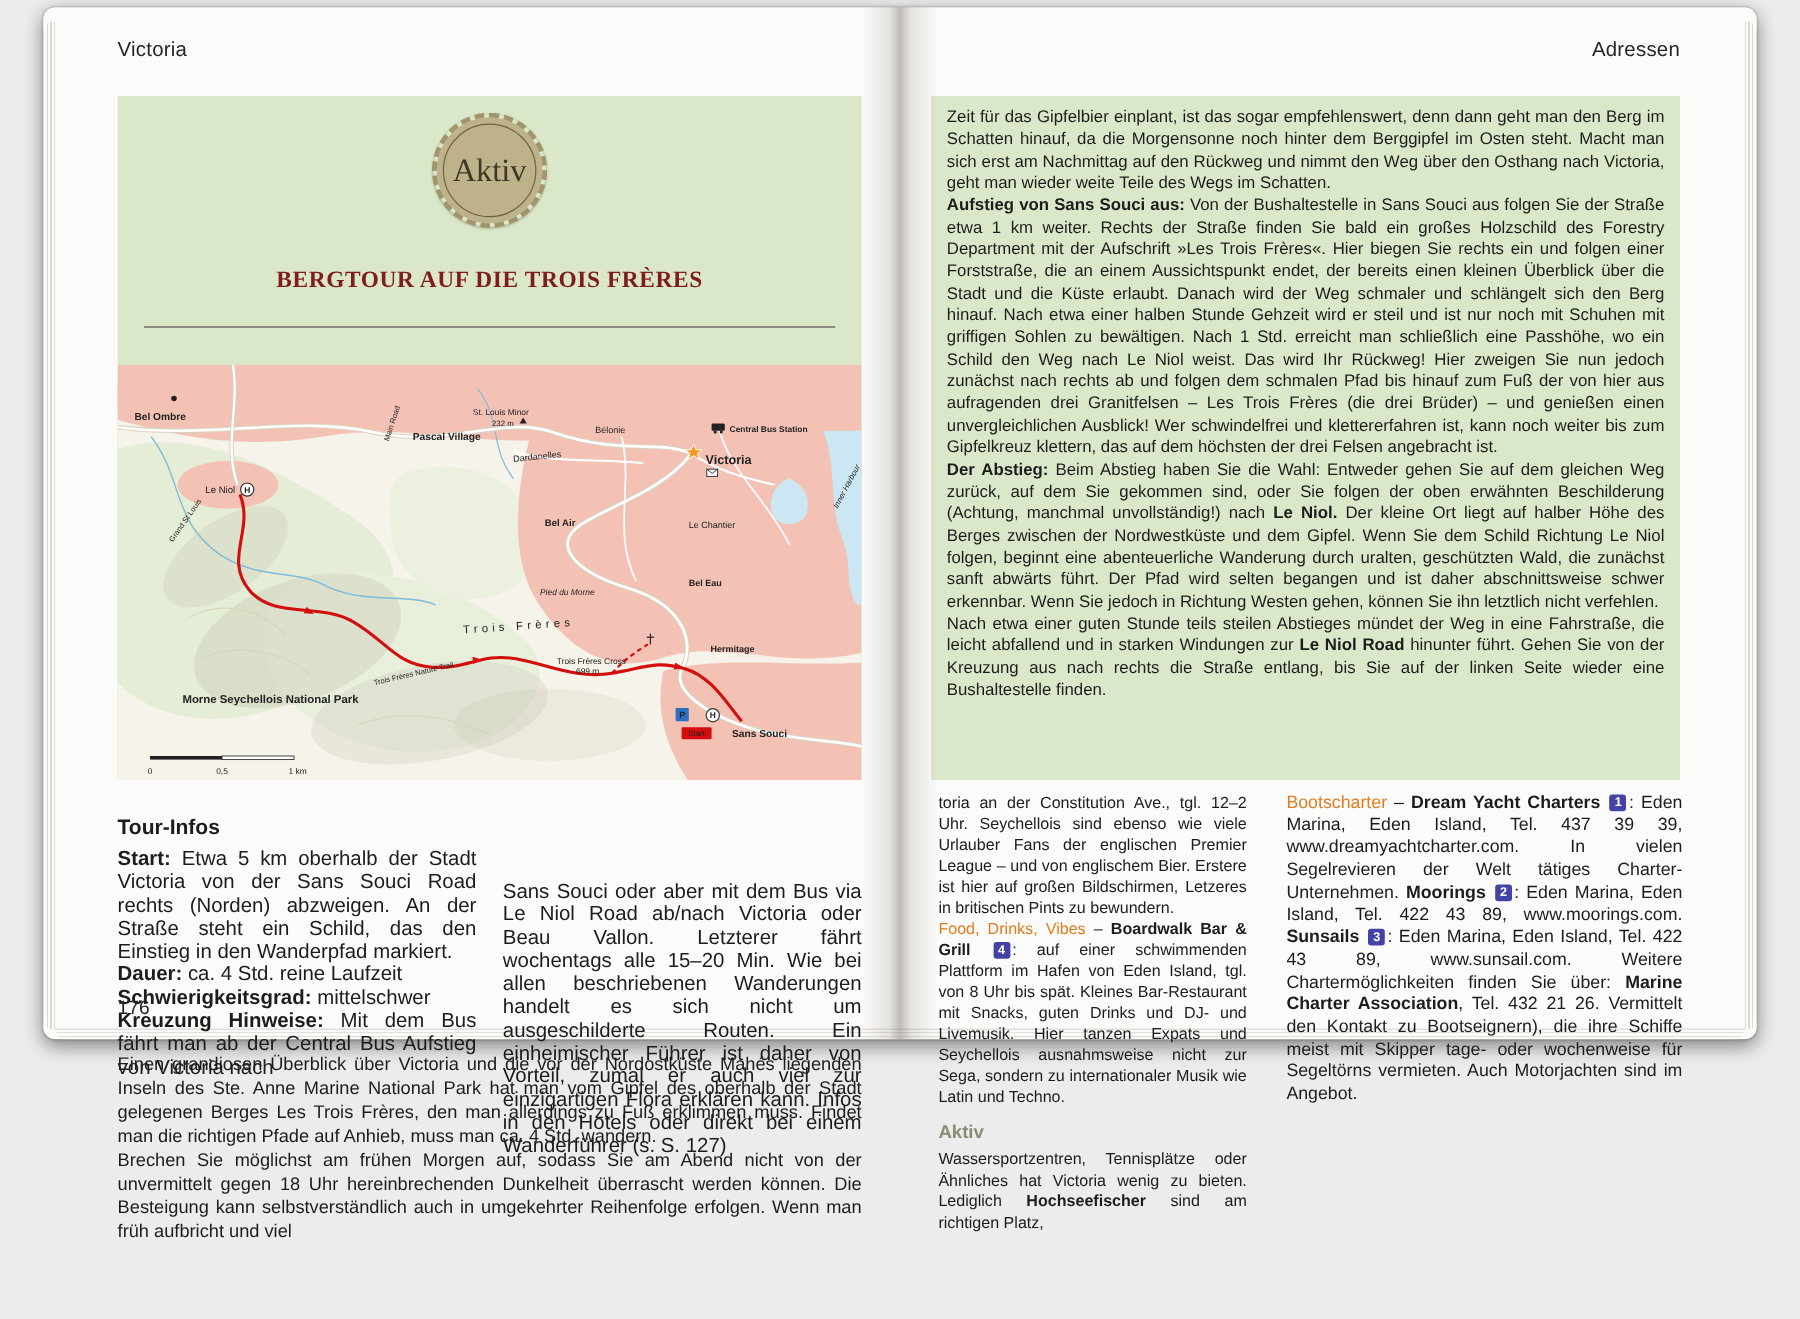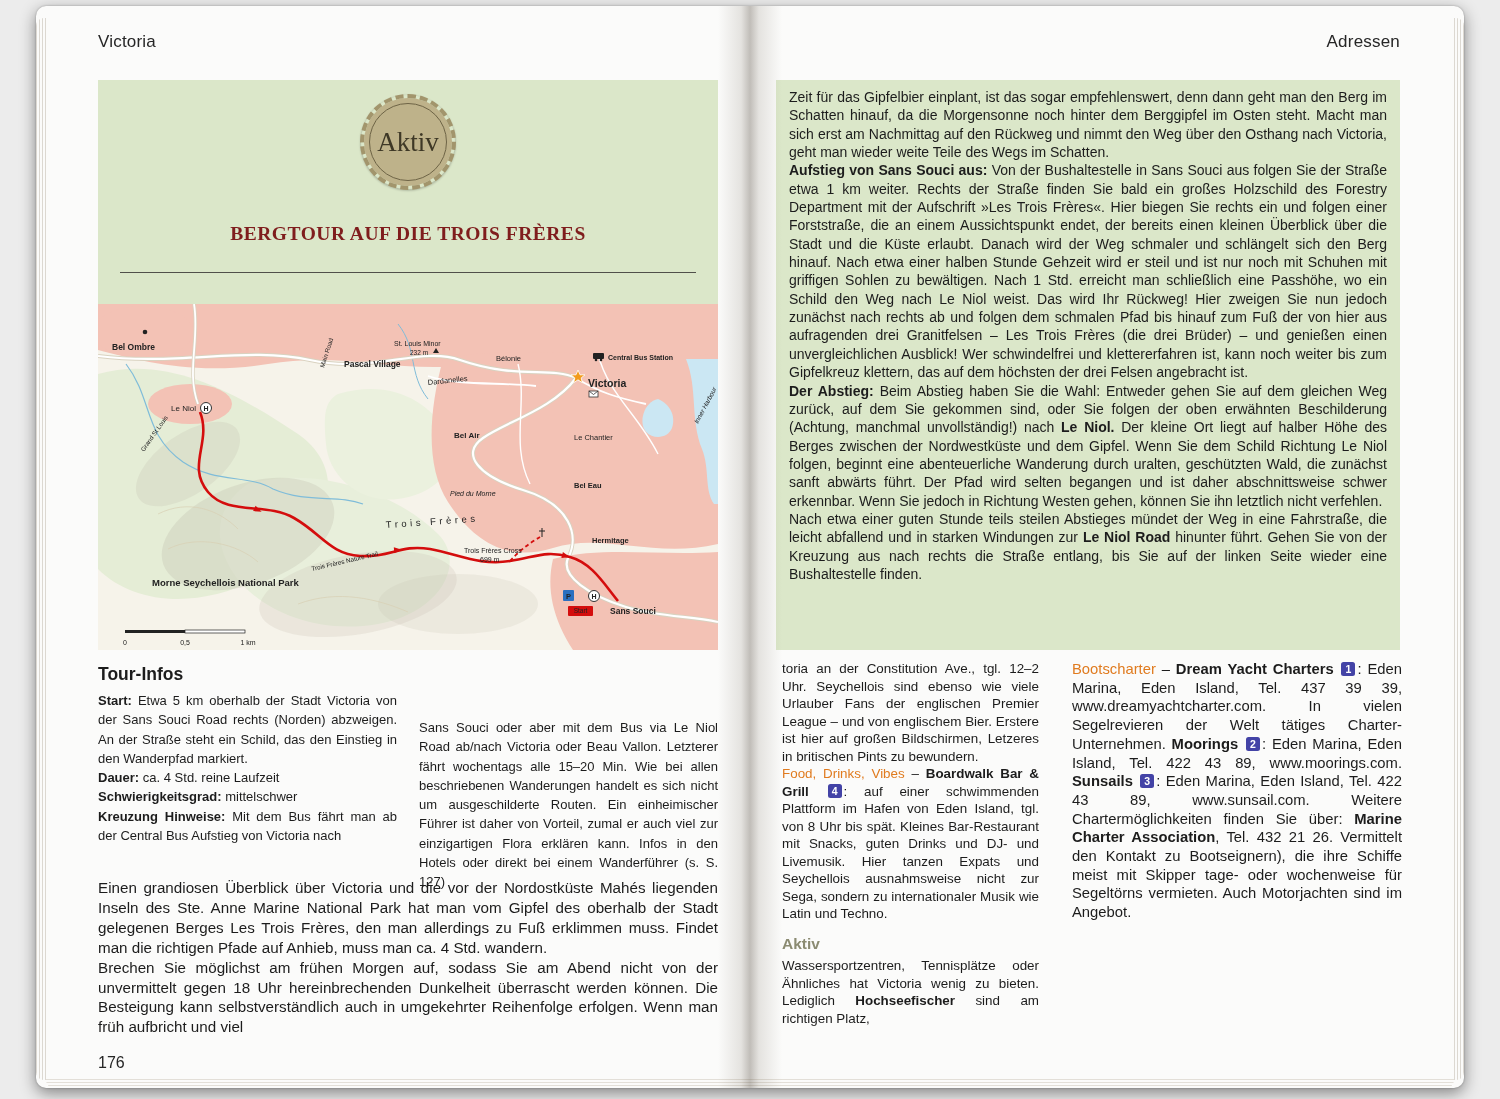--- a/index.html
+++ b/index.html
@@ -2,21 +2,21 @@
 <html lang="de"><head>
 <meta charset="utf-8">
 <style>
   html,body{margin:0;padding:0;}
   body{
     width:1500px;height:1099px;position:relative;overflow:hidden;
     background:#ececec;
     font-family:"Liberation Sans",sans-serif;color:#1c1c1c;
   }
   .book{
-    position:absolute;left:36px;top:6px;width:1428px;height:1082px;
+    position:absolute;left:36px;top:6px;width:1428px;height:860px;
     background:#fbfbfa;border-radius:10px;
     box-shadow:0 5px 16px rgba(0,0,0,.45), 0 0 2px rgba(0,0,0,.3);
   }
   .edge-l{position:absolute;left:0;top:12px;bottom:8px;width:10px;border-radius:8px 0 0 8px;
     background:repeating-linear-gradient(to right,#dcd8d1 0 1px,#fbfbfa 1px 3px);}
   .edge-r{position:absolute;right:0;top:12px;bottom:8px;width:10px;border-radius:0 8px 8px 0;
     background:repeating-linear-gradient(to left,#dcd8d1 0 1px,#fbfbfa 1px 3px);}
   .edge-b{position:absolute;left:10px;right:10px;bottom:0;height:9px;border-radius:0 0 8px 8px;
     background:repeating-linear-gradient(to bottom,#e3dfd8 0 1px,#fbfbfa 1px 3px);}
   .gutter{position:absolute;left:50%;transform:translateX(-50%);top:0;bottom:0;width:64px;pointer-events:none;
@@ -46,23 +46,23 @@
   .lp-title{
     position:absolute;top:143px;left:0;width:100%;text-align:center;
     font-family:"Liberation Serif",serif;font-weight:bold;font-size:19.5px;
     letter-spacing:.5px;color:#7f1d1d;
   }
   .lp-rule{position:absolute;top:192px;left:22px;right:22px;border-top:1.4px solid #50504a;}
   .lp-map{position:absolute;left:0;top:224px;width:620px;height:346px;display:block;}
   svg text{font-family:"Liberation Sans",sans-serif;fill:#222;}
 
   .tour{position:absolute;left:62px;top:658px;width:620px;}
-  .tour-heading{font-size:17.5px;font-weight:bold;margin:0 0 6px;}
+  .tour-heading{font-size:17.5px;font-weight:bold;margin:15px 0 6px;}
   .tour-cols{display:flex;gap:22px;}
-  .tour-col{width:299px;font-size:13px;line-height:19.3px;text-align:justify;hyphens:auto;}
+  .tour-col{width:299px;font-size:17px;line-height:19.3px;text-align:justify;hyphens:auto;}
   .tour-col p{margin:0;}
   .tour-col2{padding-top:27px;}
 
   .lp-body{position:absolute;left:62px;top:872px;width:620px;font-size:15.2px;line-height:19.9px;text-align:justify;hyphens:auto;}
   .lp-body p{margin:0;}
 
   .rp-panel-text{position:absolute;inset:8px 13px;font-size:14px;line-height:18.35px;text-align:justify;hyphens:auto;}
   .rp-panel-text p{margin:0;}
 
   .rp-cols{position:absolute;left:32px;top:654px;width:620px;height:400px;}

